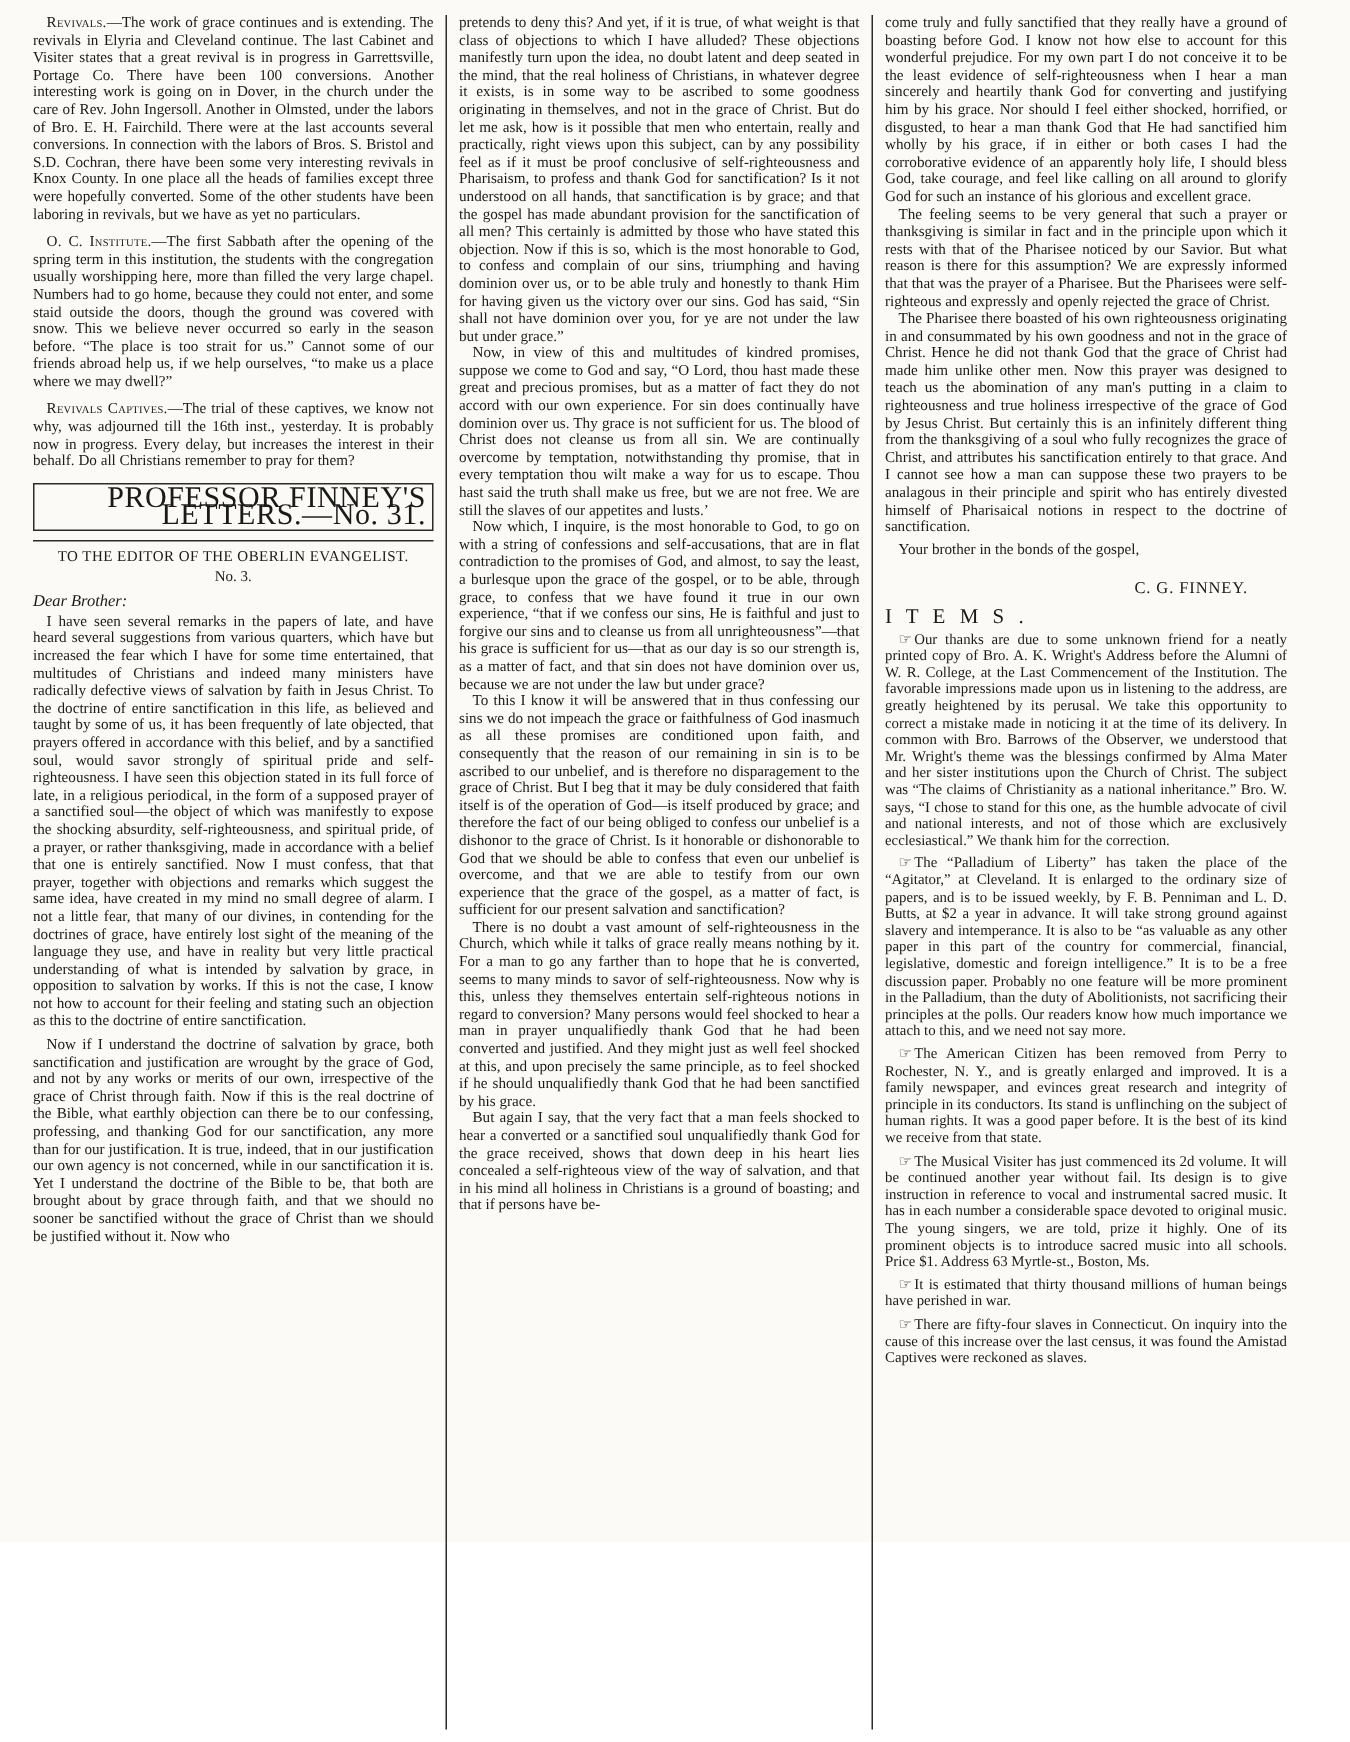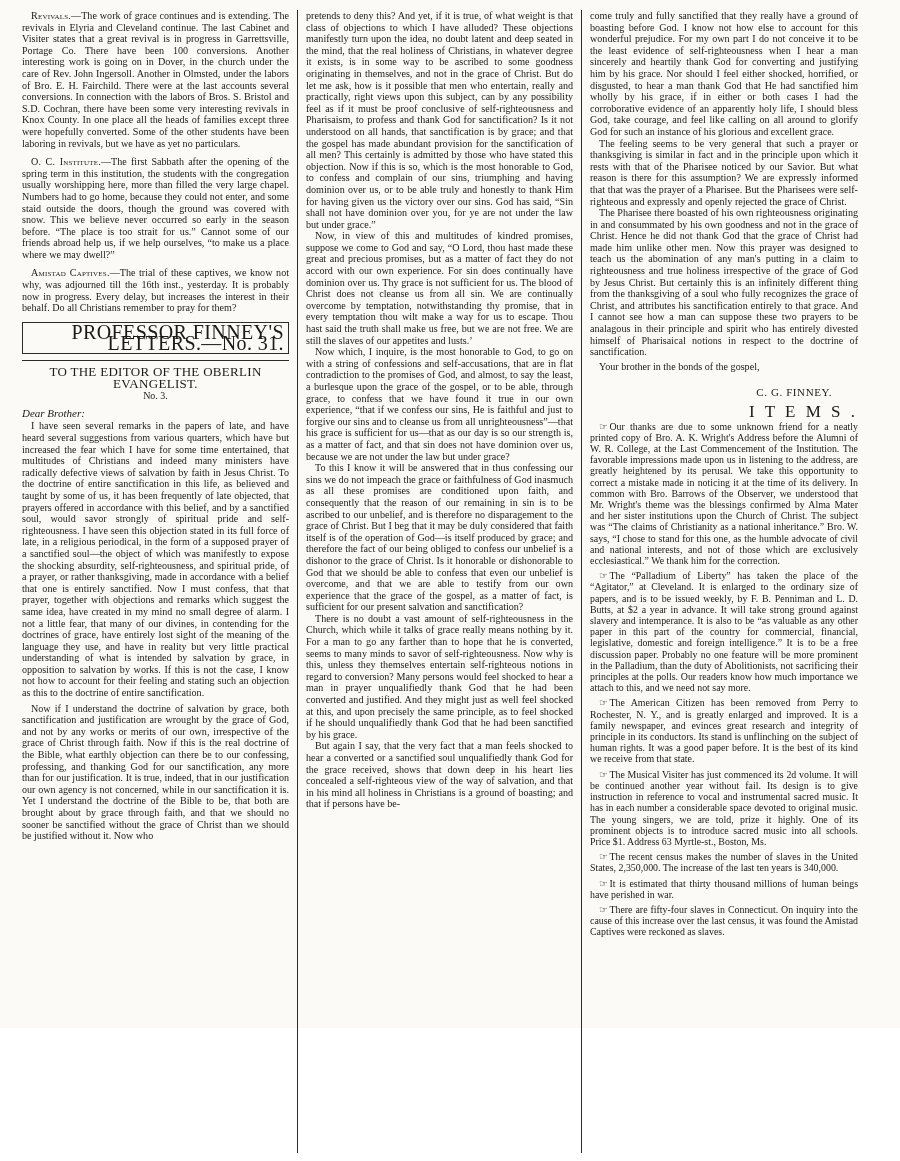--- a/index.html
+++ b/index.html
@@ -63,39 +63,39 @@
     letter-spacing: 0.4px;
     margin: 8px 0 6px 0;
   }
   .note {
     font-size: 9.2px;
     line-height: 10.6px;
     text-align: justify;
     margin-bottom: 6px;
   }
   .addr {
-    font-size: 13px;
+    font-size: 10px;
     letter-spacing: 0.3px;
     text-align: center;
     margin: 5px 0 1px 0;
     font-variant: small-caps;
   }
   .no3 {
     font-size: 10px;
     text-align: center;
     margin: 0 0 6px 0;
   }
   .salut {
     font-style: italic;
     font-size: 11px;
     margin: 0 0 1px 0;
   }
   .items-title {
-    text-align: right;
-    font-size: 17px;
+    text-align: left;
+    font-size: 14px;
     letter-spacing: 3px;
     margin: 7px 0 3px 0;
   }
   .item {
     margin-bottom: 4px;
     text-indent: 9px;
     font-size: 9.9px;
     line-height: 11.2px;
     text-align: justify;
   }
@@ -120,21 +120,21 @@
 <body>
 
 <div class="page">
   <div class="columns">
 
     <div class="col c1">
       <p><span class="lead">Revivals.</span><span>—The work of grace continues and is extending. The revivals in Elyria and Cleveland continue. The last Cabinet and Visiter states that a great revival is in progress in Garrettsville, Portage Co. There have been 100 conversions. Another interesting work is going on in Dover, in the church under the care of Rev. John Ingersoll. Another in Olmsted, under the labors of Bro. E. H. Fairchild. There were at the last accounts several conversions. In connection with the labors of Bros. S. Bristol and S.D. Cochran, there have been some very interesting revivals in Knox County. In one place all the heads of families except three were hopefully converted. Some of the other students have been laboring in revivals, but we have as yet no particulars.</span></p>
       <div class="blockgap"></div>
       <p><span class="lead">O. C. Institute.</span><span>—The first Sabbath after the opening of the spring term in this institution, the students with the congregation usually worshipping here, more than filled the very large chapel. Numbers had to go home, because they could not enter, and some staid outside the doors, though the ground was covered with snow. This we believe never occurred so early in the season before. “The place is too strait for us.” Cannot some of our friends abroad help us, if we help ourselves, “to make us a place where we may dwell?”</span></p>
       <div class="blockgap"></div>
-      <p><span class="lead">Amistad Captives.</span><span>—The trial of these captives, we know not why, was adjourned till the 16th inst., yesterday. It is probably now in progress. Every delay, but increases the interest in their behalf. Do all Christians remember to pray for them?</span></p>
+      <p><span class="lead">Revivals Captives.</span><span>—The trial of these captives, we know not why, was adjourned till the 16th inst., yesterday. It is probably now in progress. Every delay, but increases the interest in their behalf. Do all Christians remember to pray for them?</span></p>
 
       <div class="boxhead">PROFESSOR FINNEY'S LETTERS.—No. 31.</div>
 
       <hr class="rule">
 
       <div class="addr">TO THE EDITOR OF THE OBERLIN EVANGELIST.</div>
       <div class="no3">No. 3.</div>
 
       <div class="salut">Dear Brother:</div>
       <p>I have seen several remarks in the papers of late, and have heard several suggestions from various quarters, which have but increased the fear which I have for some time entertained, that multitudes of Christians and indeed many ministers have radically defective views of salvation by faith in Jesus Christ. To the doctrine of entire sanctification in this life, as believed and taught by some of us, it has been frequently of late objected, that prayers offered in accordance with this belief, and by a sanctified soul, would savor strongly of spiritual pride and self-righteousness. I have seen this objection stated in its full force of late, in a religious periodical, in the form of a supposed prayer of a sanctified soul—the object of which was manifestly to expose the shocking absurdity, self-righteousness, and spiritual pride, of a prayer, or rather thanksgiving, made in accordance with a belief that one is entirely sanctified. Now I must confess, that that prayer, together with objections and remarks which suggest the same idea, have created in my mind no small degree of alarm. I not a little fear, that many of our divines, in contending for the doctrines of grace, have entirely lost sight of the meaning of the language they use, and have in reality but very little practical understanding of what is intended by salvation by grace, in opposition to salvation by works. If this is not the case, I know not how to account for their feeling and stating such an objection as this to the doctrine of entire sanctification.</p>
@@ -157,19 +157,18 @@
       <p>The Pharisee there boasted of his own righteousness originating in and consummated by his own goodness and not in the grace of Christ. Hence he did not thank God that the grace of Christ had made him unlike other men. Now this prayer was designed to teach us the abomination of any man's putting in a claim to righteousness and true holiness irrespective of the grace of God by Jesus Christ. But certainly this is an infinitely different thing from the thanksgiving of a soul who fully recognizes the grace of Christ, and attributes his sanctification entirely to that grace. And I cannot see how a man can suppose these two prayers to be analagous in their principle and spirit who has entirely divested himself of Pharisaical notions in respect to the doctrine of sanctification.</p>
       <p class="yourbro">Your brother in the bonds of the gospel,</p>
       <div class="sign">C. G. FINNEY.</div>
 
       <div class="items-title">I T E M S .</div>
 
       <div class="item"><span class="hand">☞</span><span>Our thanks are due to some unknown friend for a neatly printed copy of Bro. A. K. Wright's Address before the Alumni of W. R. College, at the Last Commencement of the Institution. The favorable impressions made upon us in listening to the address, are greatly heightened by its perusal. We take this opportunity to correct a mistake made in noticing it at the time of its delivery. In common with Bro. Barrows of the Observer, we understood that Mr. Wright's theme was the blessings confirmed by Alma Mater and her sister institutions upon the Church of Christ. The subject was “The claims of Christianity as a national inheritance.” Bro. W. says, “I chose to stand for this one, as the humble advocate of civil and national interests, and not of those which are exclusively ecclesiastical.” We thank him for the correction.</span></div>
       <div class="item"><span class="hand">☞</span><span>The “Palladium of Liberty” has taken the place of the “Agitator,” at Cleveland. It is enlarged to the ordinary size of papers, and is to be issued weekly, by F. B. Penniman and L. D. Butts, at $2 a year in advance. It will take strong ground against slavery and intemperance. It is also to be “as valuable as any other paper in this part of the country for commercial, financial, legislative, domestic and foreign intelligence.” It is to be a free discussion paper. Probably no one feature will be more prominent in the Palladium, than the duty of Abolitionists, not sacrificing their principles at the polls. Our readers know how much importance we attach to this, and we need not say more.</span></div>
       <div class="item"><span class="hand">☞</span><span>The American Citizen has been removed from Perry to Rochester, N. Y., and is greatly enlarged and improved. It is a family newspaper, and evinces great research and integrity of principle in its conductors. Its stand is unflinching on the subject of human rights. It was a good paper before. It is the best of its kind we receive from that state.</span></div>
       <div class="item"><span class="hand">☞</span><span>The Musical Visiter has just commenced its 2d volume. It will be continued another year without fail. Its design is to give instruction in reference to vocal and instrumental sacred music. It has in each number a considerable space devoted to original music. The young singers, we are told, prize it highly. One of its prominent objects is to introduce sacred music into all schools. Price $1. Address 63 Myrtle-st., Boston, Ms.</span></div>
-      <div class="item"><span class="hand">☞</span><span>The recent census makes the number of slaves in the United States, 2,350,000. The increase of the last ten years is 340,000.</span></div>
       <div class="item"><span class="hand">☞</span><span>It is estimated that thirty thousand millions of human beings have perished in war.</span></div>
       <div class="item"><span class="hand">☞</span><span>There are fifty-four slaves in Connecticut. On inquiry into the cause of this increase over the last census, it was found the Amistad Captives were reckoned as slaves.</span></div>
     </div>
 
   </div>
 </div>
 
 </body></html>

